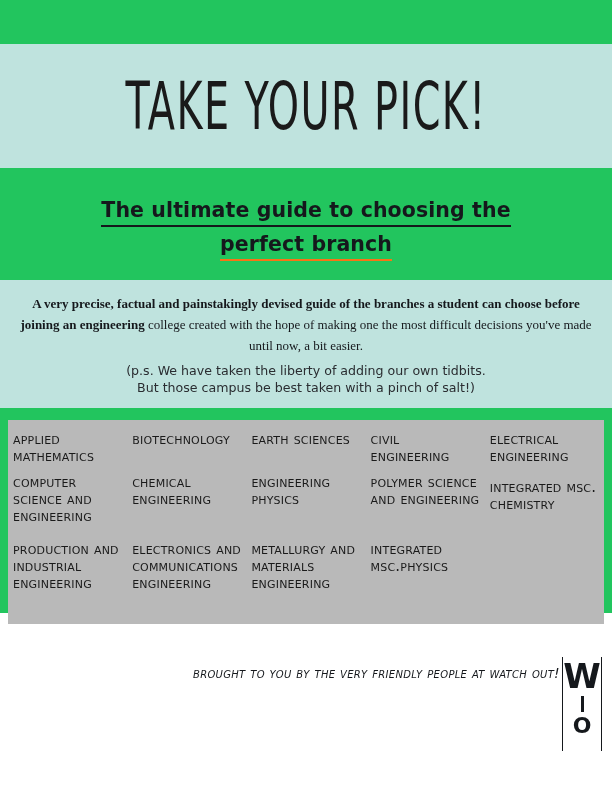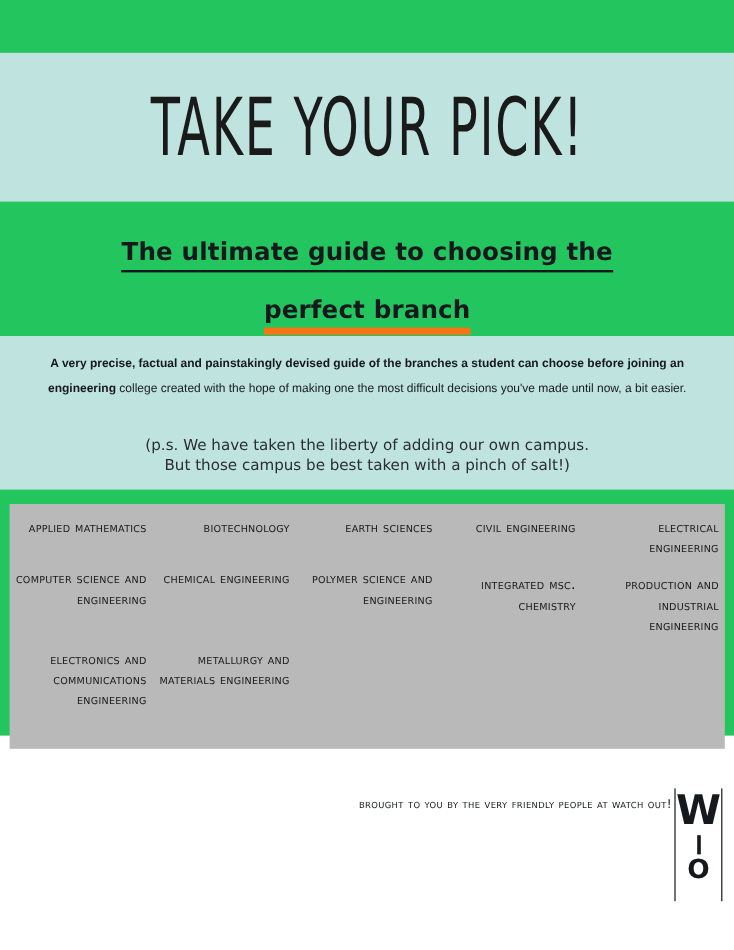--- a/index.html
+++ b/index.html
@@ -63,42 +63,42 @@
     font-weight: 600;
     letter-spacing: 0.1px;
   }
   .subtitle .line1 {
     display: inline-block;
     border-bottom: 2px solid #15181c;
     padding-bottom: 1px;
   }
   .subtitle .line2 {
     display: inline-block;
-    border-bottom: 6px solid #f97316;
+    border-bottom: 2px solid #f97316;
     padding-bottom: 1px;
-    margin-top: 17px;
+    margin-top: 3px;
   }
 
   
   .desc-band {
     position: absolute;
     left: 0;
     top: 280px;
     width: 612px;
     height: 128px;
     background: #bfe3de;
   }
   .desc-main {
     position: absolute;
     left: 18px;
     top: 13px;
     width: 576px;
     text-align: center;
-    font-family: Liberation Sans, sans-serif;
-    font-size: 10px;
+    font-family: Liberation Serif, serif;
+    font-size: 13px;
     line-height: 21px;
     color: #15181c;
     font-weight: 600;
   }
   .desc-main .thin {
     font-weight: 400;
   }
   .desc-note {
     position: absolute;
     left: 18px;
@@ -126,24 +126,24 @@
     left: 0;
     top: 0;
     width: 596px;
     height: 204px;
     display: grid;
     grid-template-columns: repeat(5, 1fr);
     grid-template-rows: 46px 62px 96px;
     align-items: start;
   }
   .cell {
-    text-align: right;
+    text-align: left;
     padding: 10px 5px 0 5px;
     font-family: "DejaVu Sans", sans-serif;
-    font-size: 12px;
+    font-size: 15px;
     line-height: 17px;
     color: #1a1a1a;
     letter-spacing: 0.2px;
     font-variant: small-caps;
     text-transform: lowercase;
   }
   .cell.r1 { padding-top: 11px; }
   .cell.r2 { padding-top: 8px; }
   .cell.r3 { padding-top: 13px; }
 
@@ -153,26 +153,27 @@
     left: 0;
     top: 655px;
     width: 612px;
     height: 80px;
   }
   .footer-line1 {
     position: absolute;
     right: 52px;
     top: 10px;
     font-family: "DejaVu Sans", sans-serif;
-    font-size: 10px;
+    font-size: 14px;
     color: #15181c;
     font-variant: small-caps;
     text-transform: lowercase;
     letter-spacing: 0.3px;
     white-space: nowrap;
+    font-style: italic;
   }
   .footer-line2 {
     position: absolute;
     right: 52px;
     top: 37px;
     font-family: "DejaVu Sans", sans-serif;
     font-size: 13.5px;
     color: #15181c;
     font-variant: small-caps;
     text-transform: lowercase;
@@ -228,41 +229,43 @@
       <span class="line1">The ultimate guide to choosing the</span><br>
       <span class="line2">perfect branch</span>
     </div>
   </div>
 
   <div class="desc-band">
     <div class="desc-main">
       <span>A very precise, factual and painstakingly devised guide of the branches a student can choose before joining an engineering</span><span class="thin"> college created with the hope of making one the most difficult decisions you've made until now, a bit easier.</span>
     </div>
     <div class="desc-note">
-      <span>(p.s. We have taken the liberty of adding our own campus.</span><br>
+      <span>(p.s. We have taken the liberty of adding our own tidbits.</span><br>
       <span>But those campus be best taken with a pinch of salt!)</span>
     </div>
   </div>
 
   <div class="grid-band">
     <div class="grid">
       <div class="cell r1">Applied Mathematics</div>
       <div class="cell r1">Biotechnology</div>
       <div class="cell r1">Earth Sciences</div>
       <div class="cell r1">Civil Engineering</div>
       <div class="cell r1">Electrical engineering</div>
 
       <div class="cell r2">Computer Science And Engineering</div>
       <div class="cell r2">Chemical Engineering</div>
+      <div class="cell r2">Engineering Physics</div>
       <div class="cell r2">Polymer Science And Engineering</div>
 
       <div class="cell r3">Integrated MSc. Chemistry</div>
       <div class="cell r3">Production And Industrial Engineering</div>
       <div class="cell r3">Electronics And Communications Engineering</div>
       <div class="cell r3">Metallurgy and Materials Engineering</div>
+      <div class="cell r3">Integrated MSc.Physics</div>
     </div>
   </div>
 
   <div class="footer">
     <div class="footer-line1">Brought to you by the very friendly people at  Watch Out!</div>
     <div class="logo">
       <div class="logo-w">W</div>
       <div class="logo-bar"></div>
       <div class="logo-o">O</div>
     </div>

